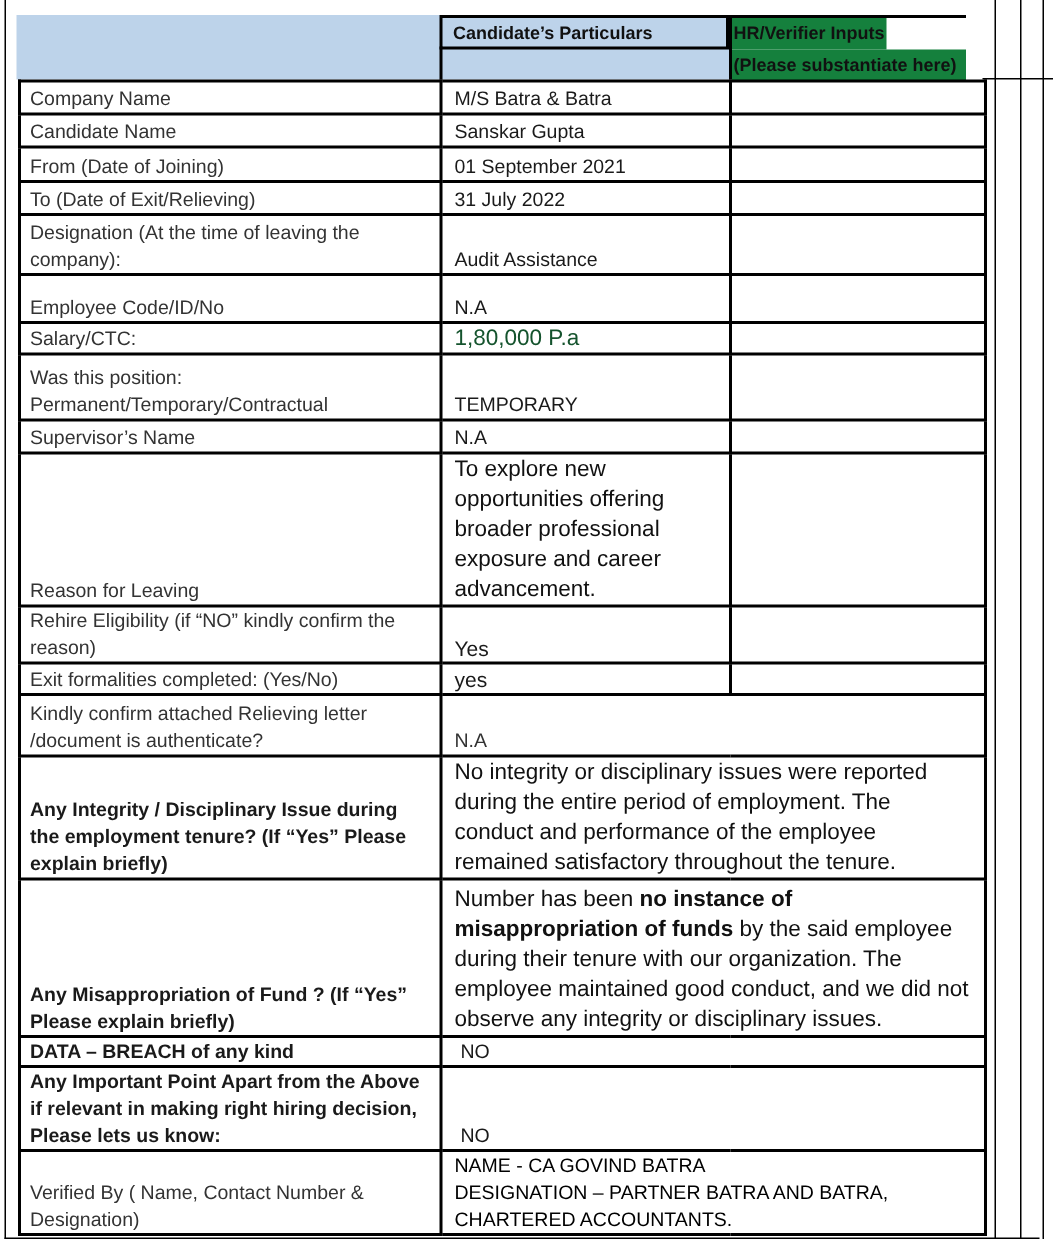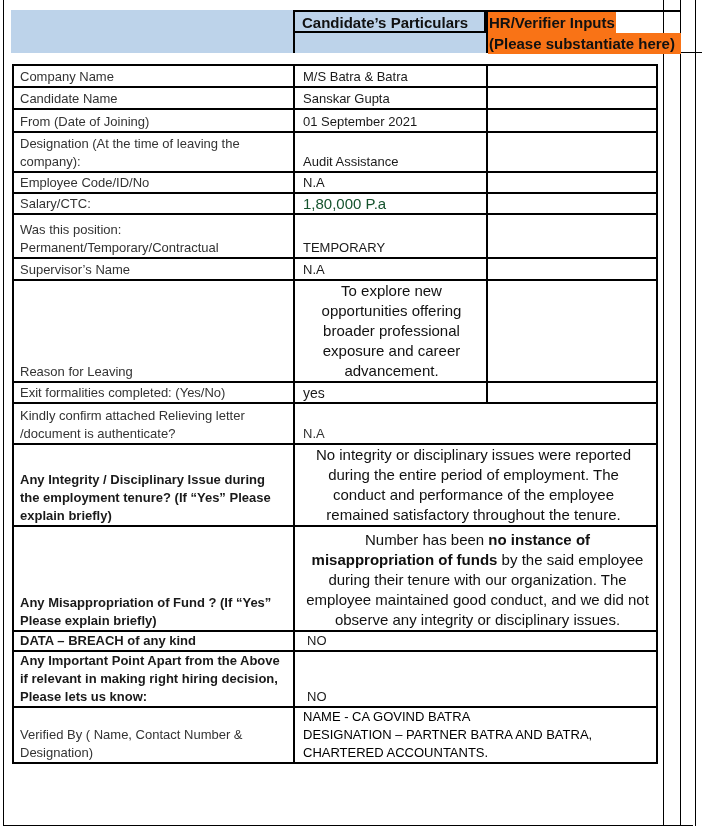--- a/index.html
+++ b/index.html
@@ -4,31 +4,31 @@
 <style>
   html, body { margin:0; padding:0; background:#ffffff; }
   body { width:702px; height:832px; position:relative; overflow:hidden;
          font-family:"Liberation Sans", "DejaVu Sans", sans-serif; color:#1a1a1a; }
   .frame { position:absolute; left:3px; top:-2px; width:690px; height:828px;
            border-left:1px solid #000; border-bottom:1px solid #000; box-sizing:border-box; }
   .vline { position:absolute; top:-2px; height:828px; width:1px; background:#000; }
   .hline-right { position:absolute; left:655px; top:52px; width:47px; height:1px; background:#000; }
 
   .hdr-bg { position:absolute; left:11px; top:10px; width:475px; height:43px; background:#bdd3ea; }
-  .hdr-cell { position:absolute; box-sizing:border-box; font-weight:bold; font-size:15px; line-height:21px; color:#111; }
+  .hdr-cell { position:absolute; box-sizing:border-box; font-weight:bold; font-size:12px; line-height:21px; color:#111; }
   .hdr-c2a { left:293px; top:10px; width:193px; height:23px; border:2px solid #000; border-bottom:2px solid #000; padding-left:7px; }
   .hdr-c2b { left:293px; top:31px; width:193px; height:22px; border-left:2px solid #000; }
   .hdr-c3 { left:486px; top:10px; height:43px; border-left:2px solid #000; border-top:2px solid #000; }
-  .hl { background:#f97316; display:inline-block; padding:0 1px; }
+  .hl { background:#15803d; display:inline-block; padding:0 1px; }
 
-  table.main { position:absolute; left:12px; top:64px; border-collapse:collapse; table-layout:fixed; width:644px; }
+  table.main { position:absolute; left:12px; top:53px; border-collapse:collapse; table-layout:fixed; width:644px; }
   table.main td { border:2px solid #000; padding:0 6px 0 6px; vertical-align:bottom; font-size:13px; line-height:18px; color:#333; }
   table.main td.val { color:#1a1a1a; padding-left:8px; }
   table.main td.bold { font-weight:bold; color:#1a1a1a;margin-left:48px; }
-  table.main td.big { font-size:15px; line-height:20px; color:#111;text-align:center; }
+  table.main td.big { font-size:15px; line-height:20px; color:#111; }
   .b { font-weight:bold; }
 </style>
 </head>
 <body>
 
 <div class="frame"></div>
 <div class="vline" style="left:663px"></div>
 <div class="vline" style="left:680px"></div>
 <div class="vline" style="left:695px"></div>
 <div class="hline-right"></div>
@@ -56,26 +56,31 @@
   <tr style="height:22px">
     <td>Candidate Name</td>
     <td class="val">Sanskar Gupta</td>
     <td></td>
   </tr>
   <tr style="height:23px">
     <td>From (Date of Joining)</td>
     <td class="val">01 September 2021</td>
     <td></td>
   </tr>
+  <tr style="height:22px">
+    <td>To (Date of Exit/Relieving)</td>
+    <td class="val">31 July 2022</td>
+    <td></td>
+  </tr>
   <tr style="height:40px">
     <td>Designation (At the time of leaving the company):</td>
     <td class="val">Audit Assistance</td>
     <td></td>
   </tr>
-  <tr style="height:21px">
+  <tr style="height:32px">
     <td>Employee Code/ID/No</td>
     <td class="val">N.A</td>
     <td></td>
   </tr>
   <tr style="height:21px">
     <td>Salary/CTC:</td>
     <td class="val" style="font-size:15px;line-height:19px;color:#14532d">1,80,000 P.a</td>
     <td></td>
   </tr>
   <tr style="height:44px">
@@ -84,20 +89,25 @@
     <td></td>
   </tr>
   <tr style="height:22px">
     <td>Supervisor’s Name</td>
     <td class="val">N.A</td>
     <td></td>
   </tr>
   <tr style="height:102px">
     <td>Reason for Leaving</td>
     <td class="val big">To explore new opportunities offering broader professional exposure and career advancement.</td>
+    <td></td>
+  </tr>
+  <tr style="height:38px">
+    <td>Rehire Eligibility (if “NO” kindly confirm the reason)</td>
+    <td class="val" style="font-size:14px">Yes</td>
     <td></td>
   </tr>
   <tr style="height:21px">
     <td>Exit formalities completed: (Yes/No)</td>
     <td class="val" style="font-size:14px">yes</td>
     <td></td>
   </tr>
   <tr style="height:41px">
     <td>Kindly confirm attached Relieving letter /document is authenticate?</td>
     <td class="val" colspan="2" style="color:#333">N.A</td>

